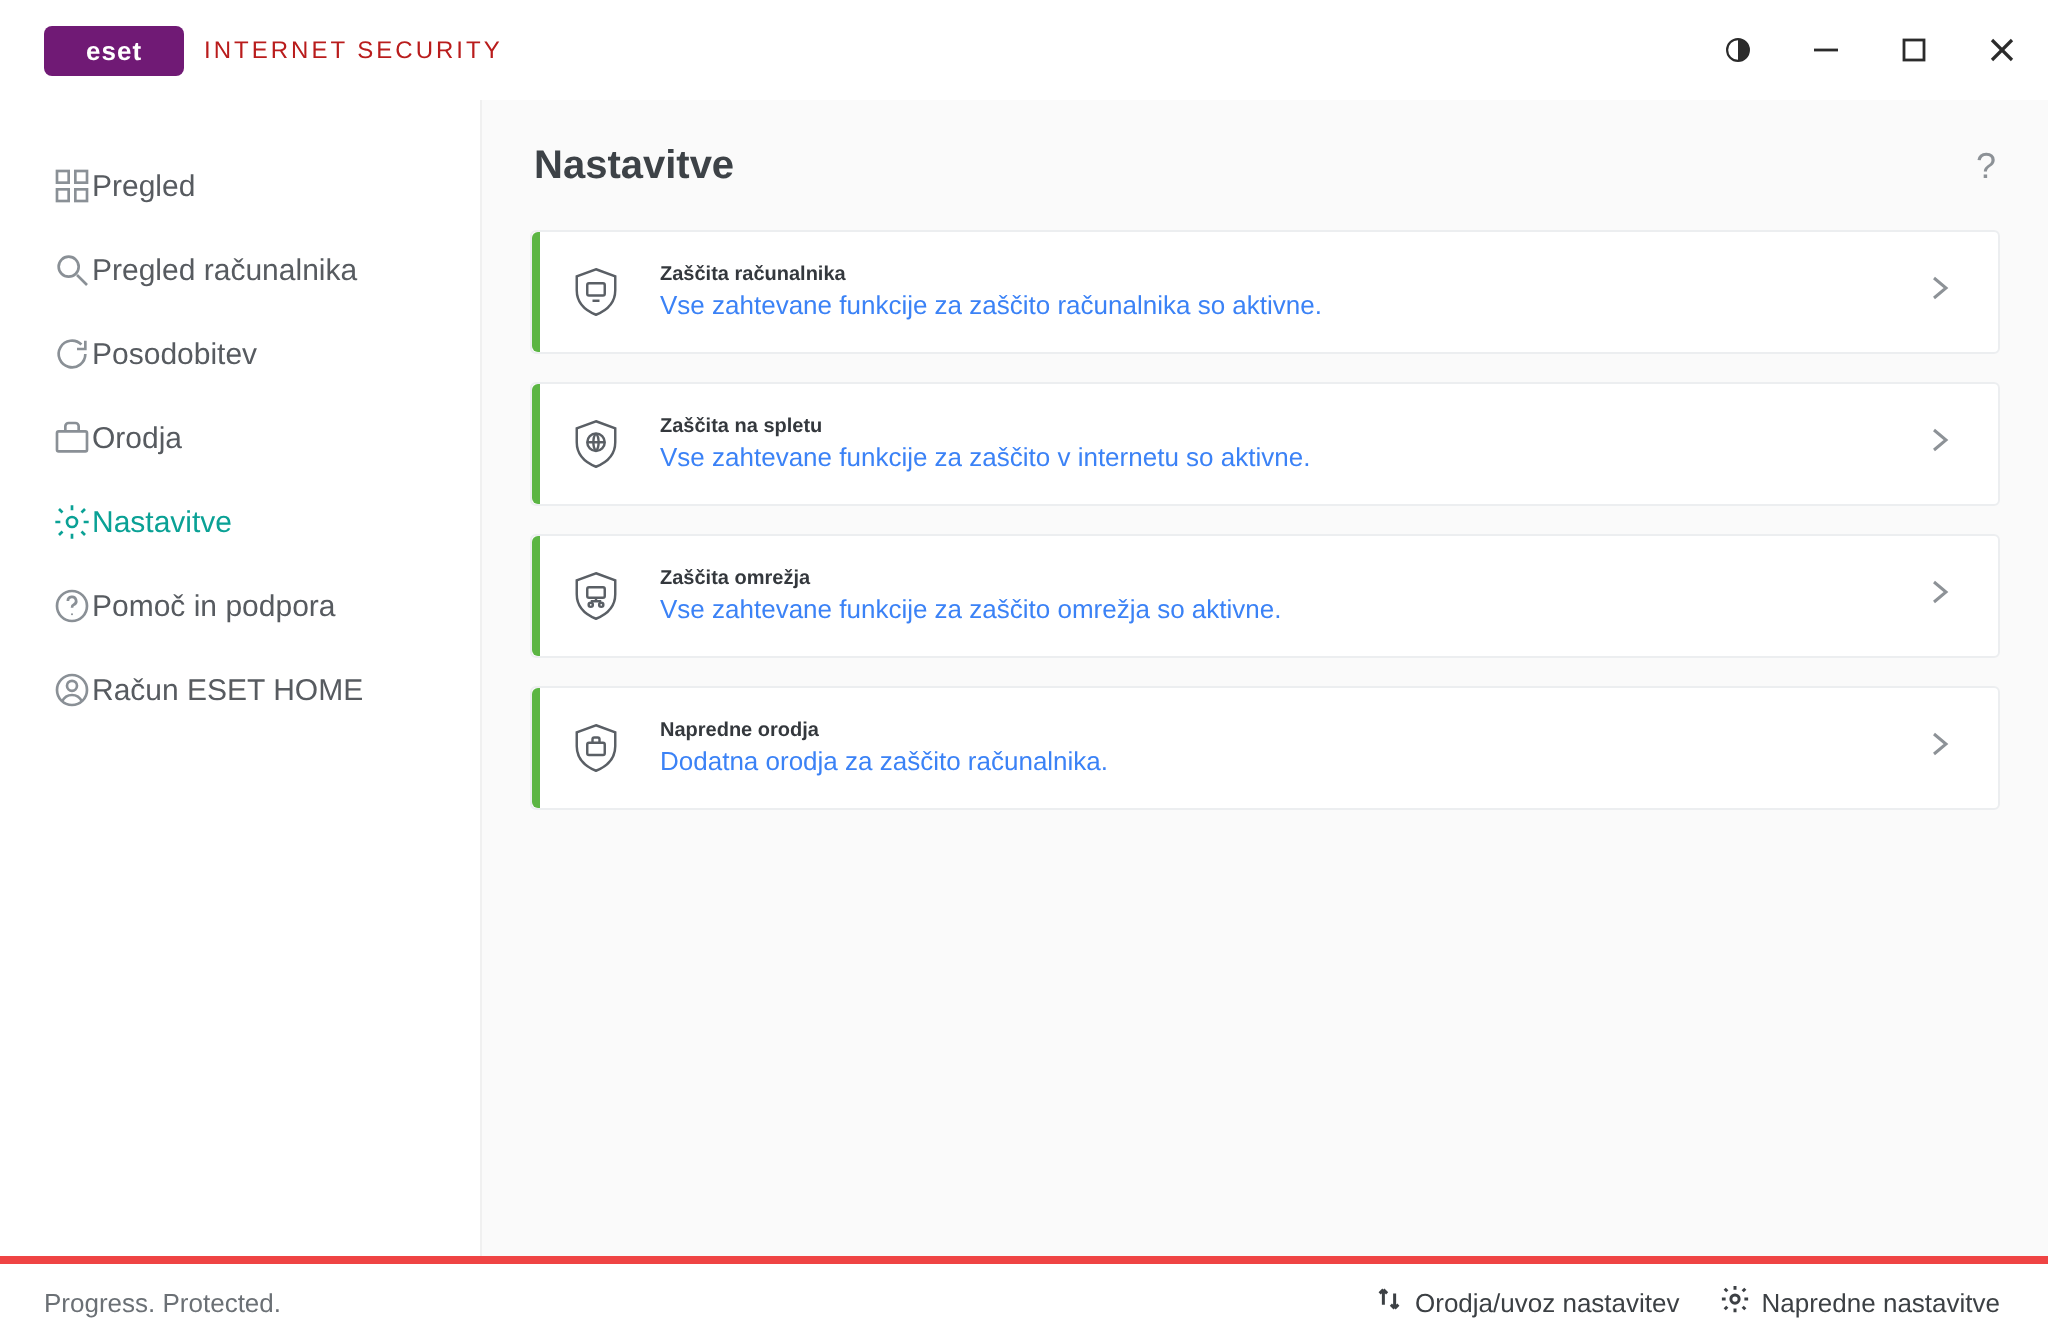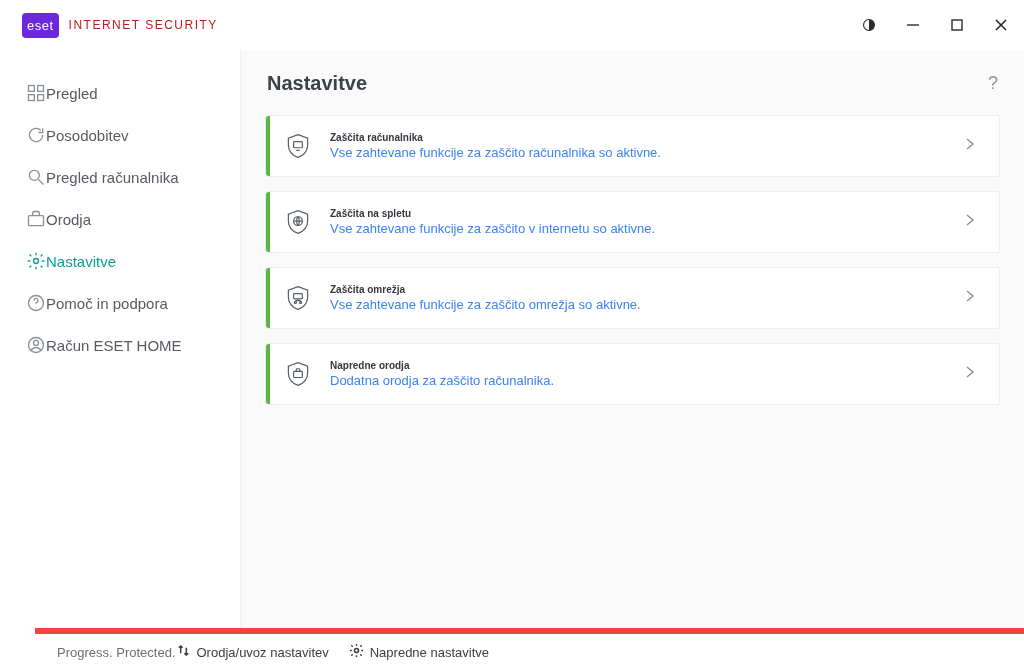--- a/index.html
+++ b/index.html
@@ -19,26 +19,26 @@
   align-items: center;
   justify-content: space-between;
   padding: 0 14px 0 22px;
 }
 .logo-group {
   display: flex;
   align-items: center;
   gap: 10px;
 }
 .eset-badge {
-  background: #6d28d9;
+  background: #701a75;
   color: #fff;
-  font-weight: 400;
+  font-weight: 700;
   font-size: 13px;
   letter-spacing: 0.5px;
-  padding: 5px 5px;
+  padding: 5px 21px;
   border-radius: 4px;
 }
 .product-name {
   color: #b91c1c;
   font-size: 12px;
   letter-spacing: 1.5px;
   font-weight: 400;
 }
 .win-controls {
   display: flex;
@@ -124,26 +124,25 @@
 .card-body { flex:1; }
 .card-title { font-size:10px; font-weight:600; color:#34383d; }
 .card-sub { font-size:13px; color:#3b82f6; margin-top:2px; }
 .card-chevron { color:#8d9297; }
 .card-chevron svg { width:14px; height:14px; stroke:currentColor; fill:none; stroke-width:1.5; }
 
 .footer {
   height: 42px;
   display:flex;
   align-items:center;
-  justify-content:flex-start;
+  justify-content:space-between;
   padding: 0 24px 0 22px;
   font-size: 13px;
   color:#6b7075;
-  border-top:6px solid #ef4444;
-  margin-left:35px;
+  border-top:4px solid #ef4444;
 }
 .footer-actions { display:flex; align-items:center; gap:20px; }
 .footer-link { display:flex; align-items:center; gap:6px; cursor:pointer; color:#3c4044; font-size:13px; }
 .footer-link svg { width:15px; height:15px; stroke:#3c4044; fill:none; stroke-width:1.6; }
 </style>
 </head>
 <body>
 
 <div class="titlebar">
   <div class="logo-group">
@@ -188,35 +187,35 @@
             <rect x="3" y="14" width="7" height="7"></rect>
             <rect x="14" y="14" width="7" height="7"></rect>
           </svg>
       </span>
       <span>Pregled</span>
     </div>
 
     <div class="nav-item">
       <span class="nav-icon">
         <svg viewBox="0 0 24 24">
+            <circle cx="10" cy="10" r="6"></circle>
+            <line x1="15" y1="15" x2="21" y2="21"></line>
+          </svg>
+      </span>
+      <span>Pregled računalnika</span>
+    </div>
+
+    <div class="nav-item">
+      <span class="nav-icon">
+        <svg viewBox="0 0 24 24">
             <path d="M20 12a8 8 0 1 1-2.34-5.66"></path>
             <polyline points="20 4 20 9 15 9"></polyline>
           </svg>
       </span>
       <span>Posodobitev</span>
-    </div>
-
-    <div class="nav-item">
-      <span class="nav-icon">
-        <svg viewBox="0 0 24 24">
-            <circle cx="10" cy="10" r="6"></circle>
-            <line x1="15" y1="15" x2="21" y2="21"></line>
-          </svg>
-      </span>
-      <span>Pregled računalnika</span>
     </div>
 
     <div class="nav-item">
       <span class="nav-icon">
         <svg viewBox="0 0 24 24">
             <rect x="3" y="8" width="18" height="12" rx="1"></rect>
             <path d="M8 8 V5 a2 2 0 0 1 2-2 h4 a2 2 0 0 1 2 2 V8"></path>
           </svg>
       </span>
       <span>Orodja</span>

